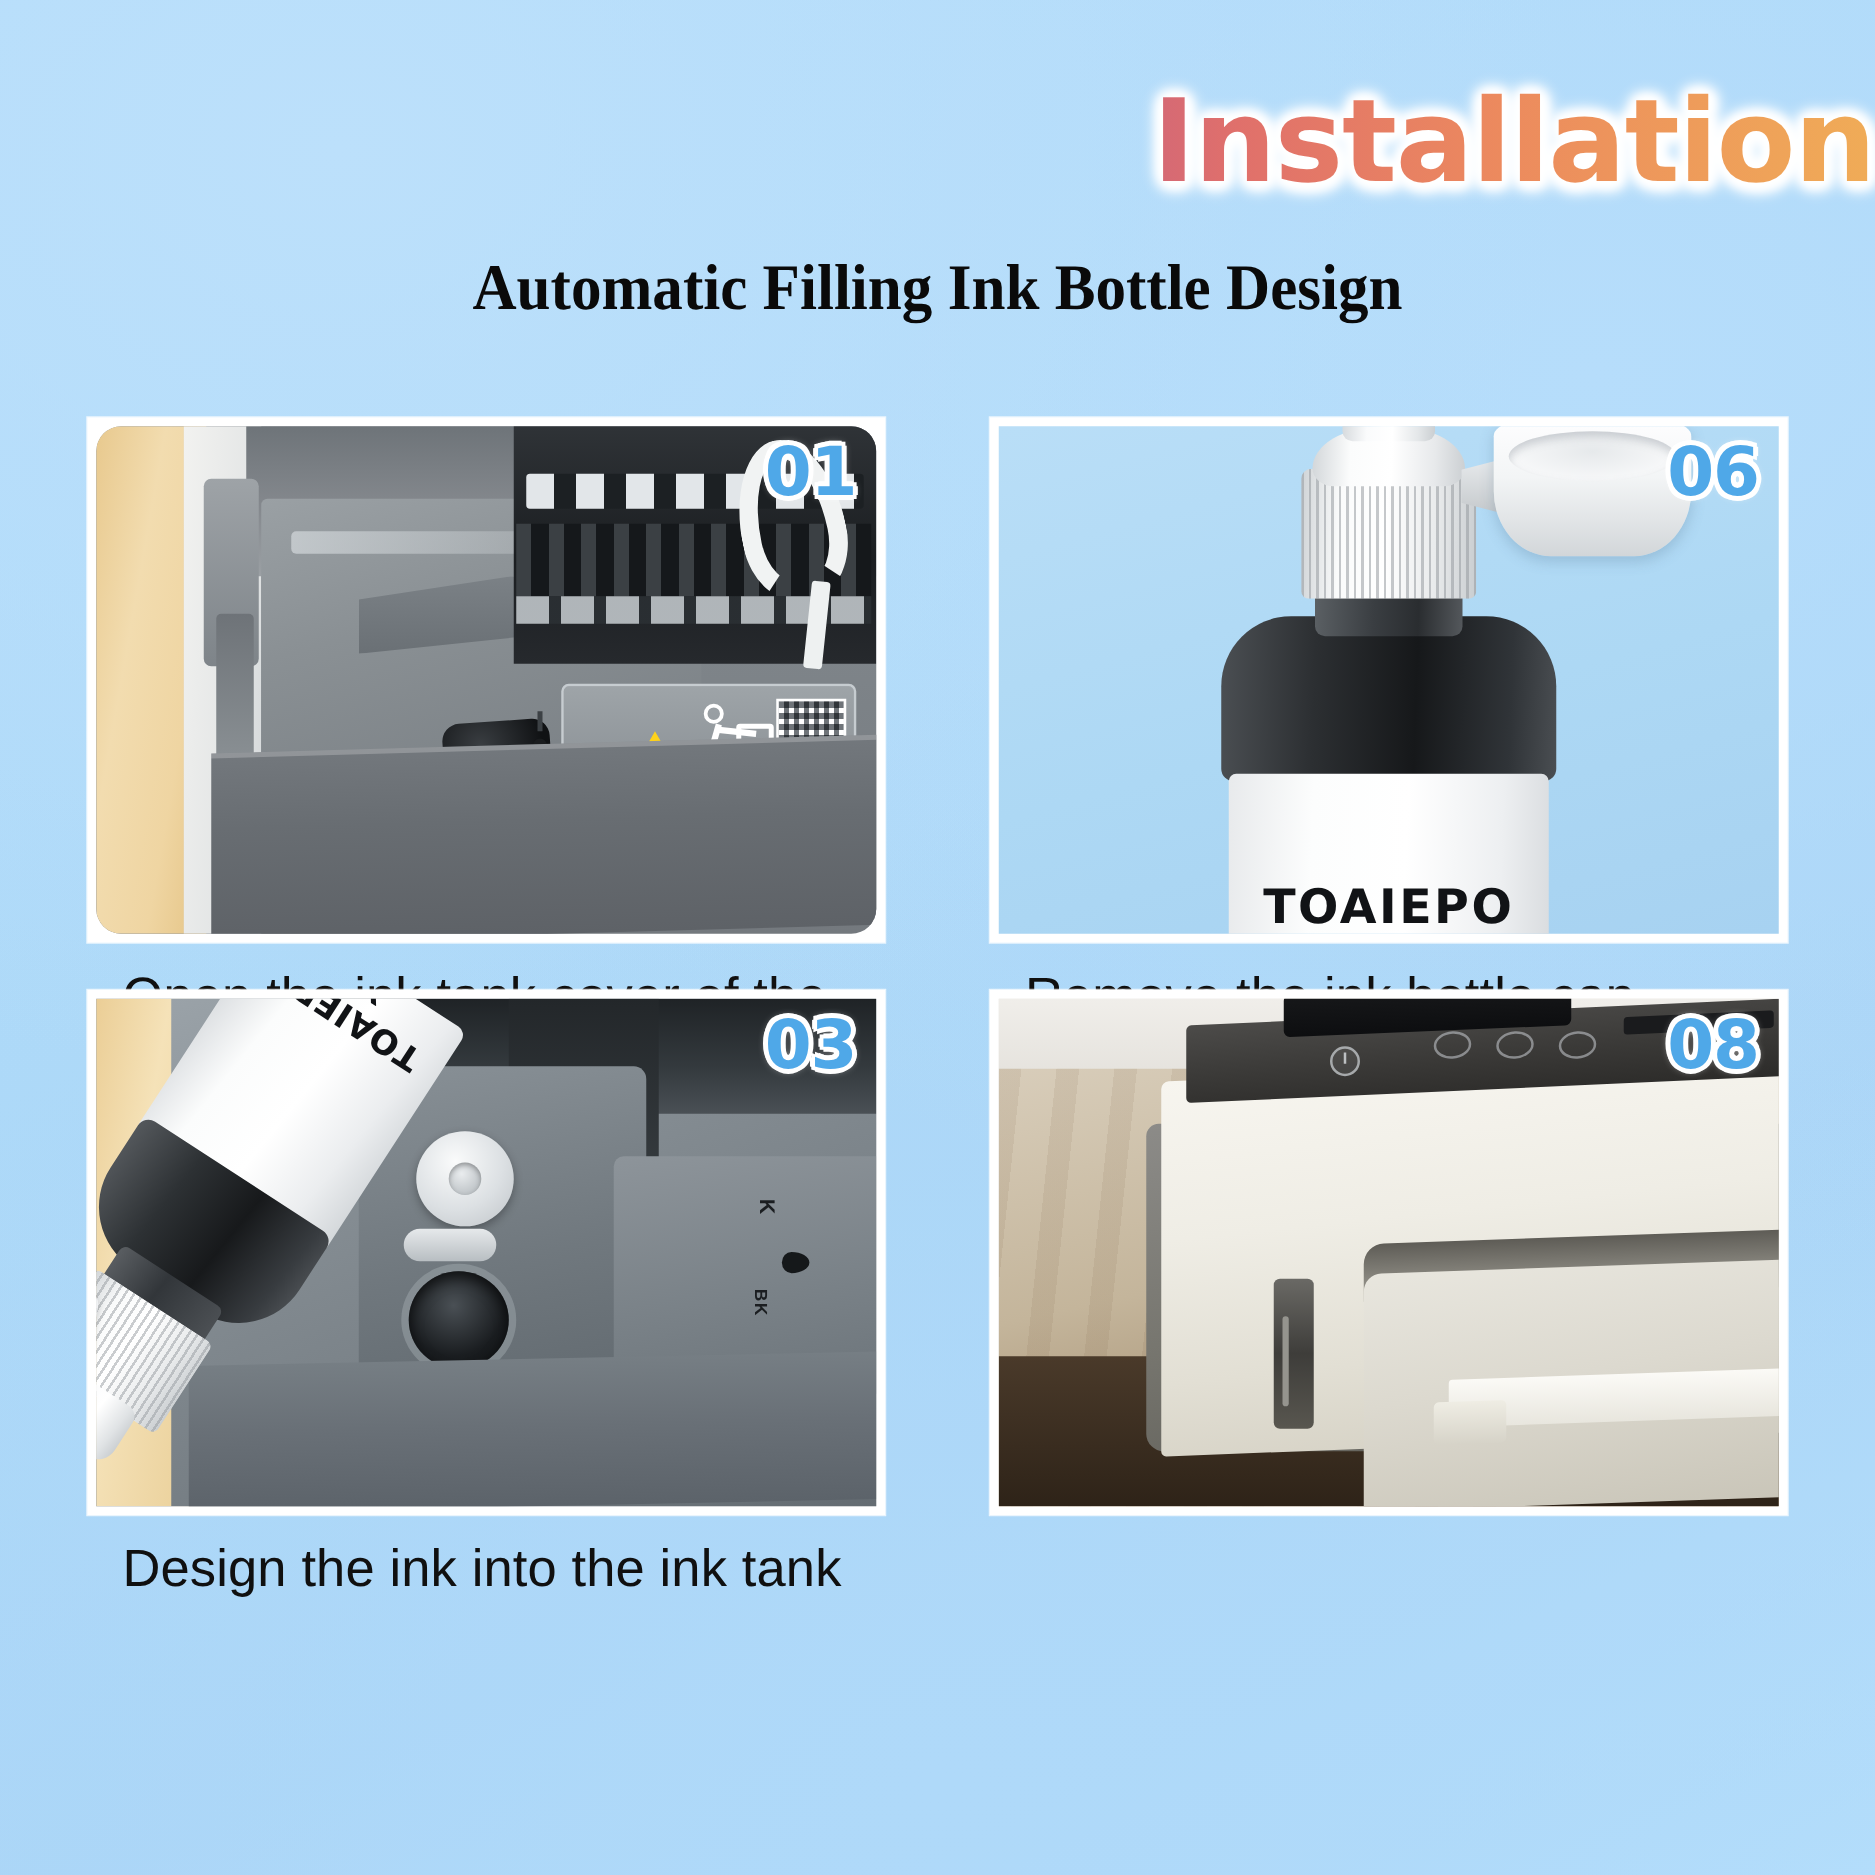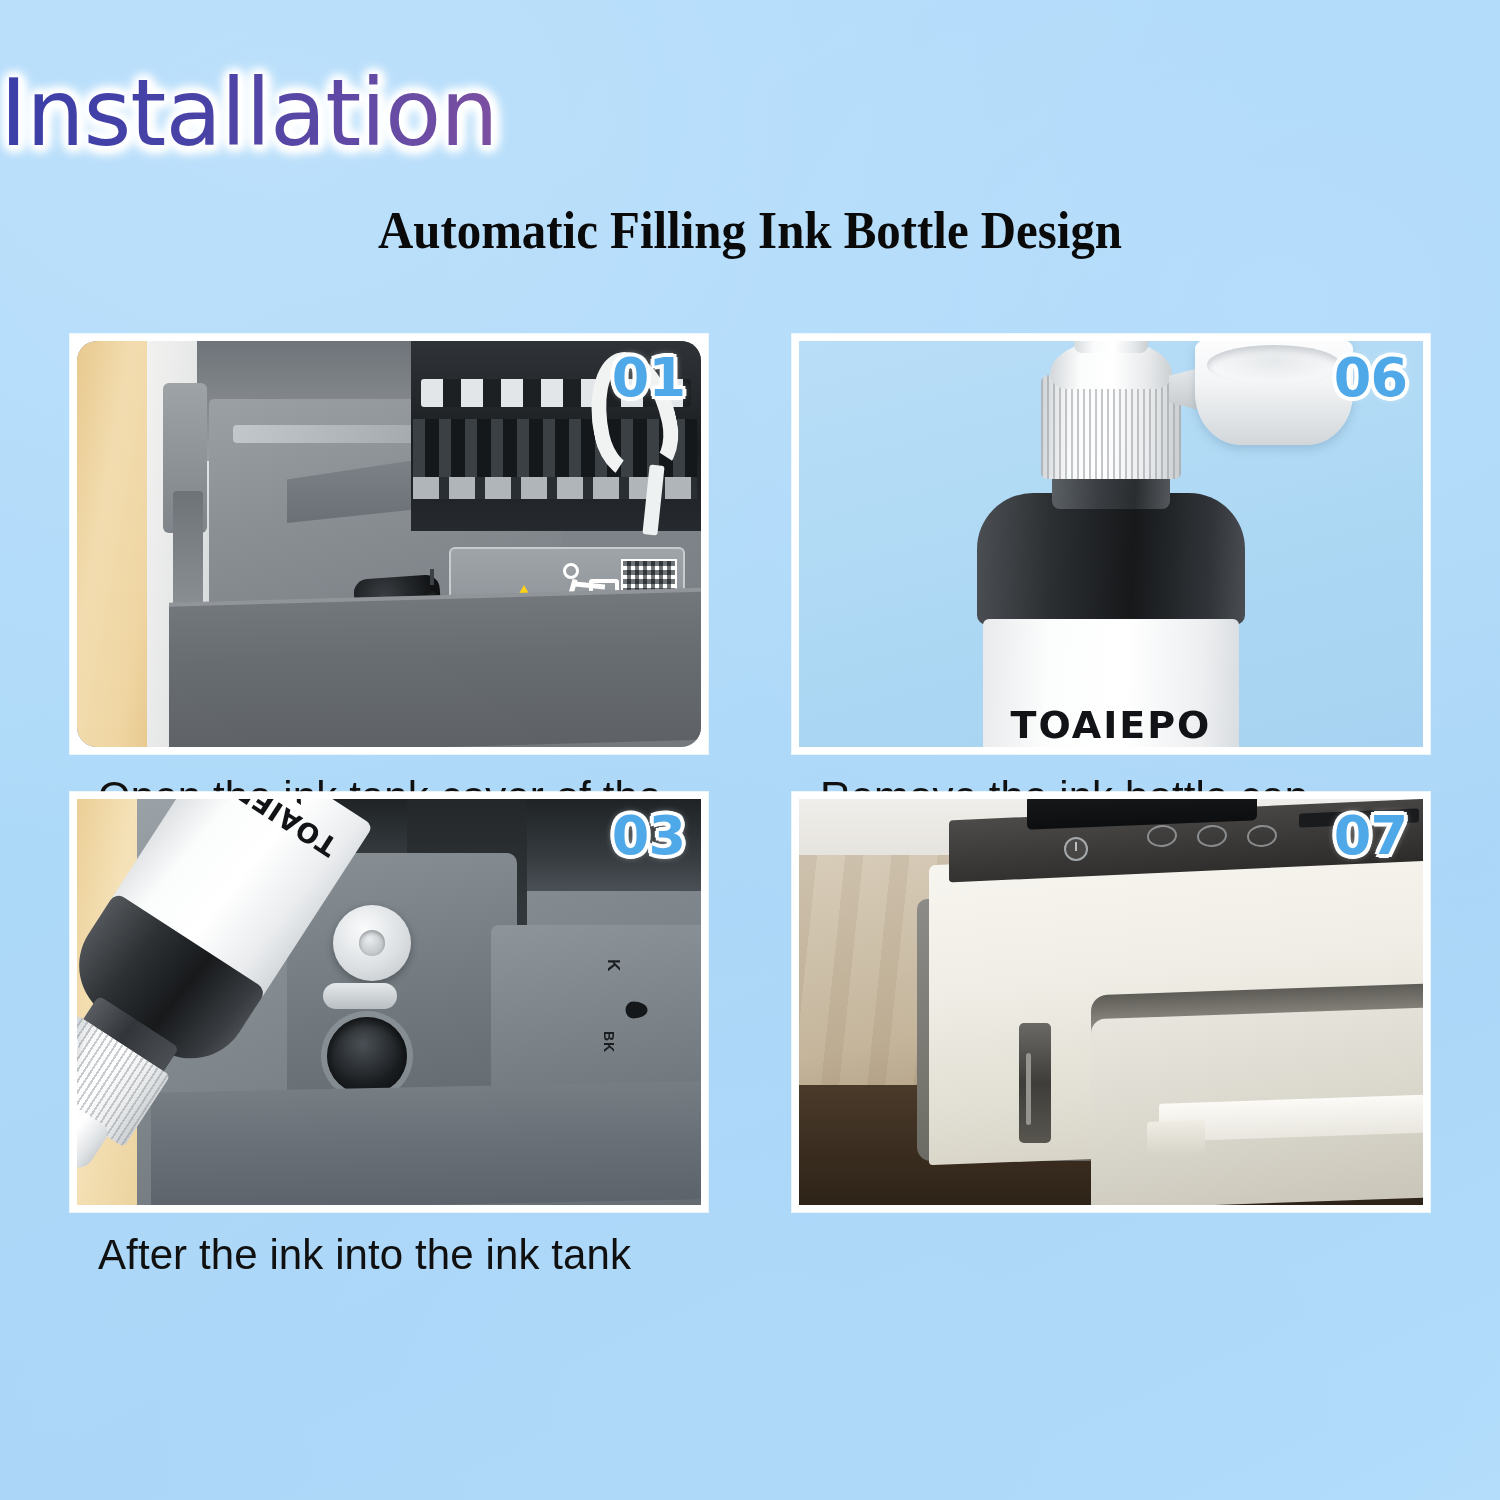--- a/index.html
+++ b/index.html
@@ -18,23 +18,23 @@
       radial-gradient(110% 80% at 85% 20%, #B6DDFB 0%, rgba(182,221,251,0) 60%),
       radial-gradient(130% 100% at 50% 95%, #AFD9F9 0%, rgba(175,217,249,0) 60%),
       linear-gradient(155deg,#B2DCFB 0%, #ADD9F8 40%, #A9D4F6 70%, #B5DFFC 100%);
   }
 
   
   #header{ position:absolute; left:0; top:0; width:1500px; height:300px; }
 
   .title{
     position:absolute; left:0; top:60px; width:1500px;
-    text-align:left;
+    text-align:right;
     font-family:"DejaVu Sans", sans-serif;
-    font-weight:400;
+    font-weight:700;
     font-size:92px;
     line-height:108px;
     letter-spacing:-1px;
     background-image:linear-gradient(90deg,
         #3B3FA8 0%,
         #4A43A6 14%,
         #6B4DA4 28%,
         #9A529B 42%,
         #C45F84 55%,
         #E0706B 66%,
@@ -629,21 +629,21 @@
             <div class="bshoulder"></div>
             <div class="bneck"></div>
             <div class="bcap"></div>
             <div class="bspout"></div>
 
             <div class="bflip"></div>
           </div>
           <div class="badge">03</div>
         </div>
       </div>
-      <div class="caption">After the ink into the ink tank</div>
+      <div class="caption">Design the ink into the ink tank</div>
     </div>
 
     <div class="cell">
       <div class="photo">
         <div class="scene p4">
           <div class="deskback"></div>
           <div class="desk"></div>
           <div class="deskdark"></div>
           <div class="base"></div>
           <div class="body"></div>
@@ -652,19 +652,19 @@
           <div class="powerbtn"></div>
           <div class="ctrl c1"></div>
           <div class="ctrl c2"></div>
           <div class="ctrl c3"></div>
           <div class="slot"></div>
           <div class="vent"></div>
           <div class="trayshadow"></div>
           <div class="tray"></div>
           <div class="paper"></div>
           <div class="taborange"></div>
-          <div class="badge">07</div>
+          <div class="badge">08</div>
         </div>
       </div>
     </div>
 
   </div>
 </div>
 
 </body></html>

